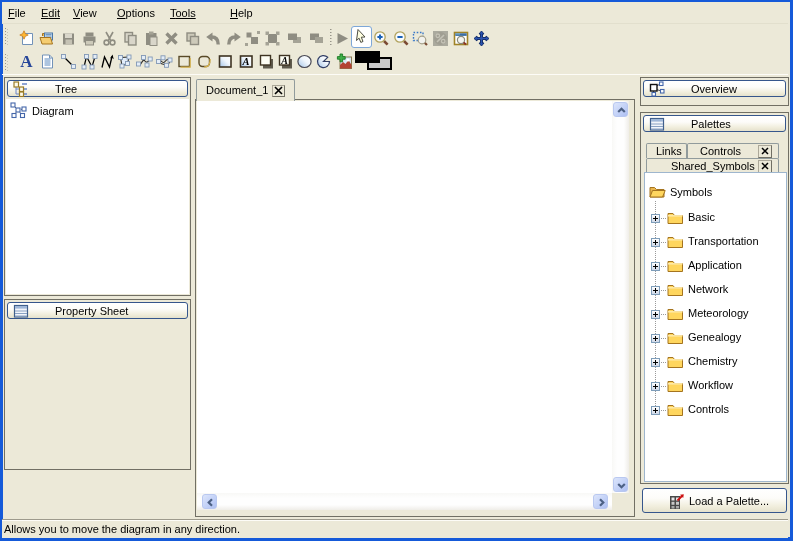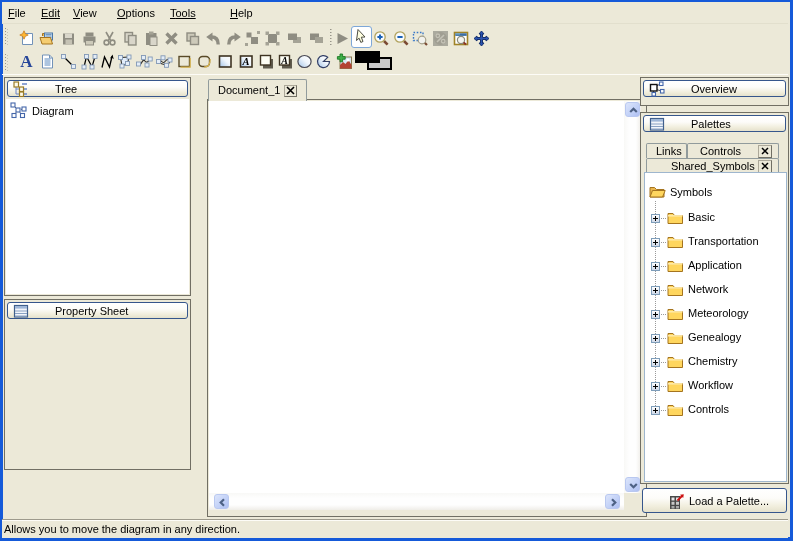--- a/index.html
+++ b/index.html
@@ -278,21 +278,21 @@
   <div class="hdr">
     <span class="ic" id="ic-prop"><svg width="16" height="16" viewBox="0 0 16 16">
           <rect x="1.5" y="2.5" width="13" height="11.5" fill="#f2f5fa" stroke="#41608c" stroke-width="1.2"></rect>
           <rect x="2" y="3" width="12" height="2.6" fill="#9fb7d8"></rect>
           <path d="M2 8 H14 M2 10.5 H14 M2 13 H14" stroke="#7e99bd" stroke-width="0.9"></path>
         </svg></span>
     <span class="tx">Property Sheet</span>
   </div>
 </div>
 
-<div class="abs" id="docarea" style="left:207px;top:77px;width:440px;height:440px;">
+<div class="abs" id="docarea" style="left:195px;top:77px;width:440px;height:440px;">
   <div class="xtab" style="left:1px;top:2px;width:99px;height:22px;z-index:5;">
     <span class="abs" style="left:9px;top:4px;">Document_1</span>
     <span class="abs" id="tabx" style="left:75px;top:5px;width:13px;height:12px;border:1px solid #aca899;border-right-color:#716f64;border-bottom-color:#716f64;background:#ece9d8;text-align:center;">
       <svg width="11" height="10" viewBox="0 0 11 10" style="position:absolute;left:0;top:0;">
           <path d="M2 1 L9 8 M9 1 L2 8" stroke="#000" stroke-width="1.6"></path>
         </svg>
     </span>
   </div>
 
   <div class="abs" style="left:0px;top:22px;width:440px;height:418px;border:1px solid #716f64;background:#ece9d8;">

